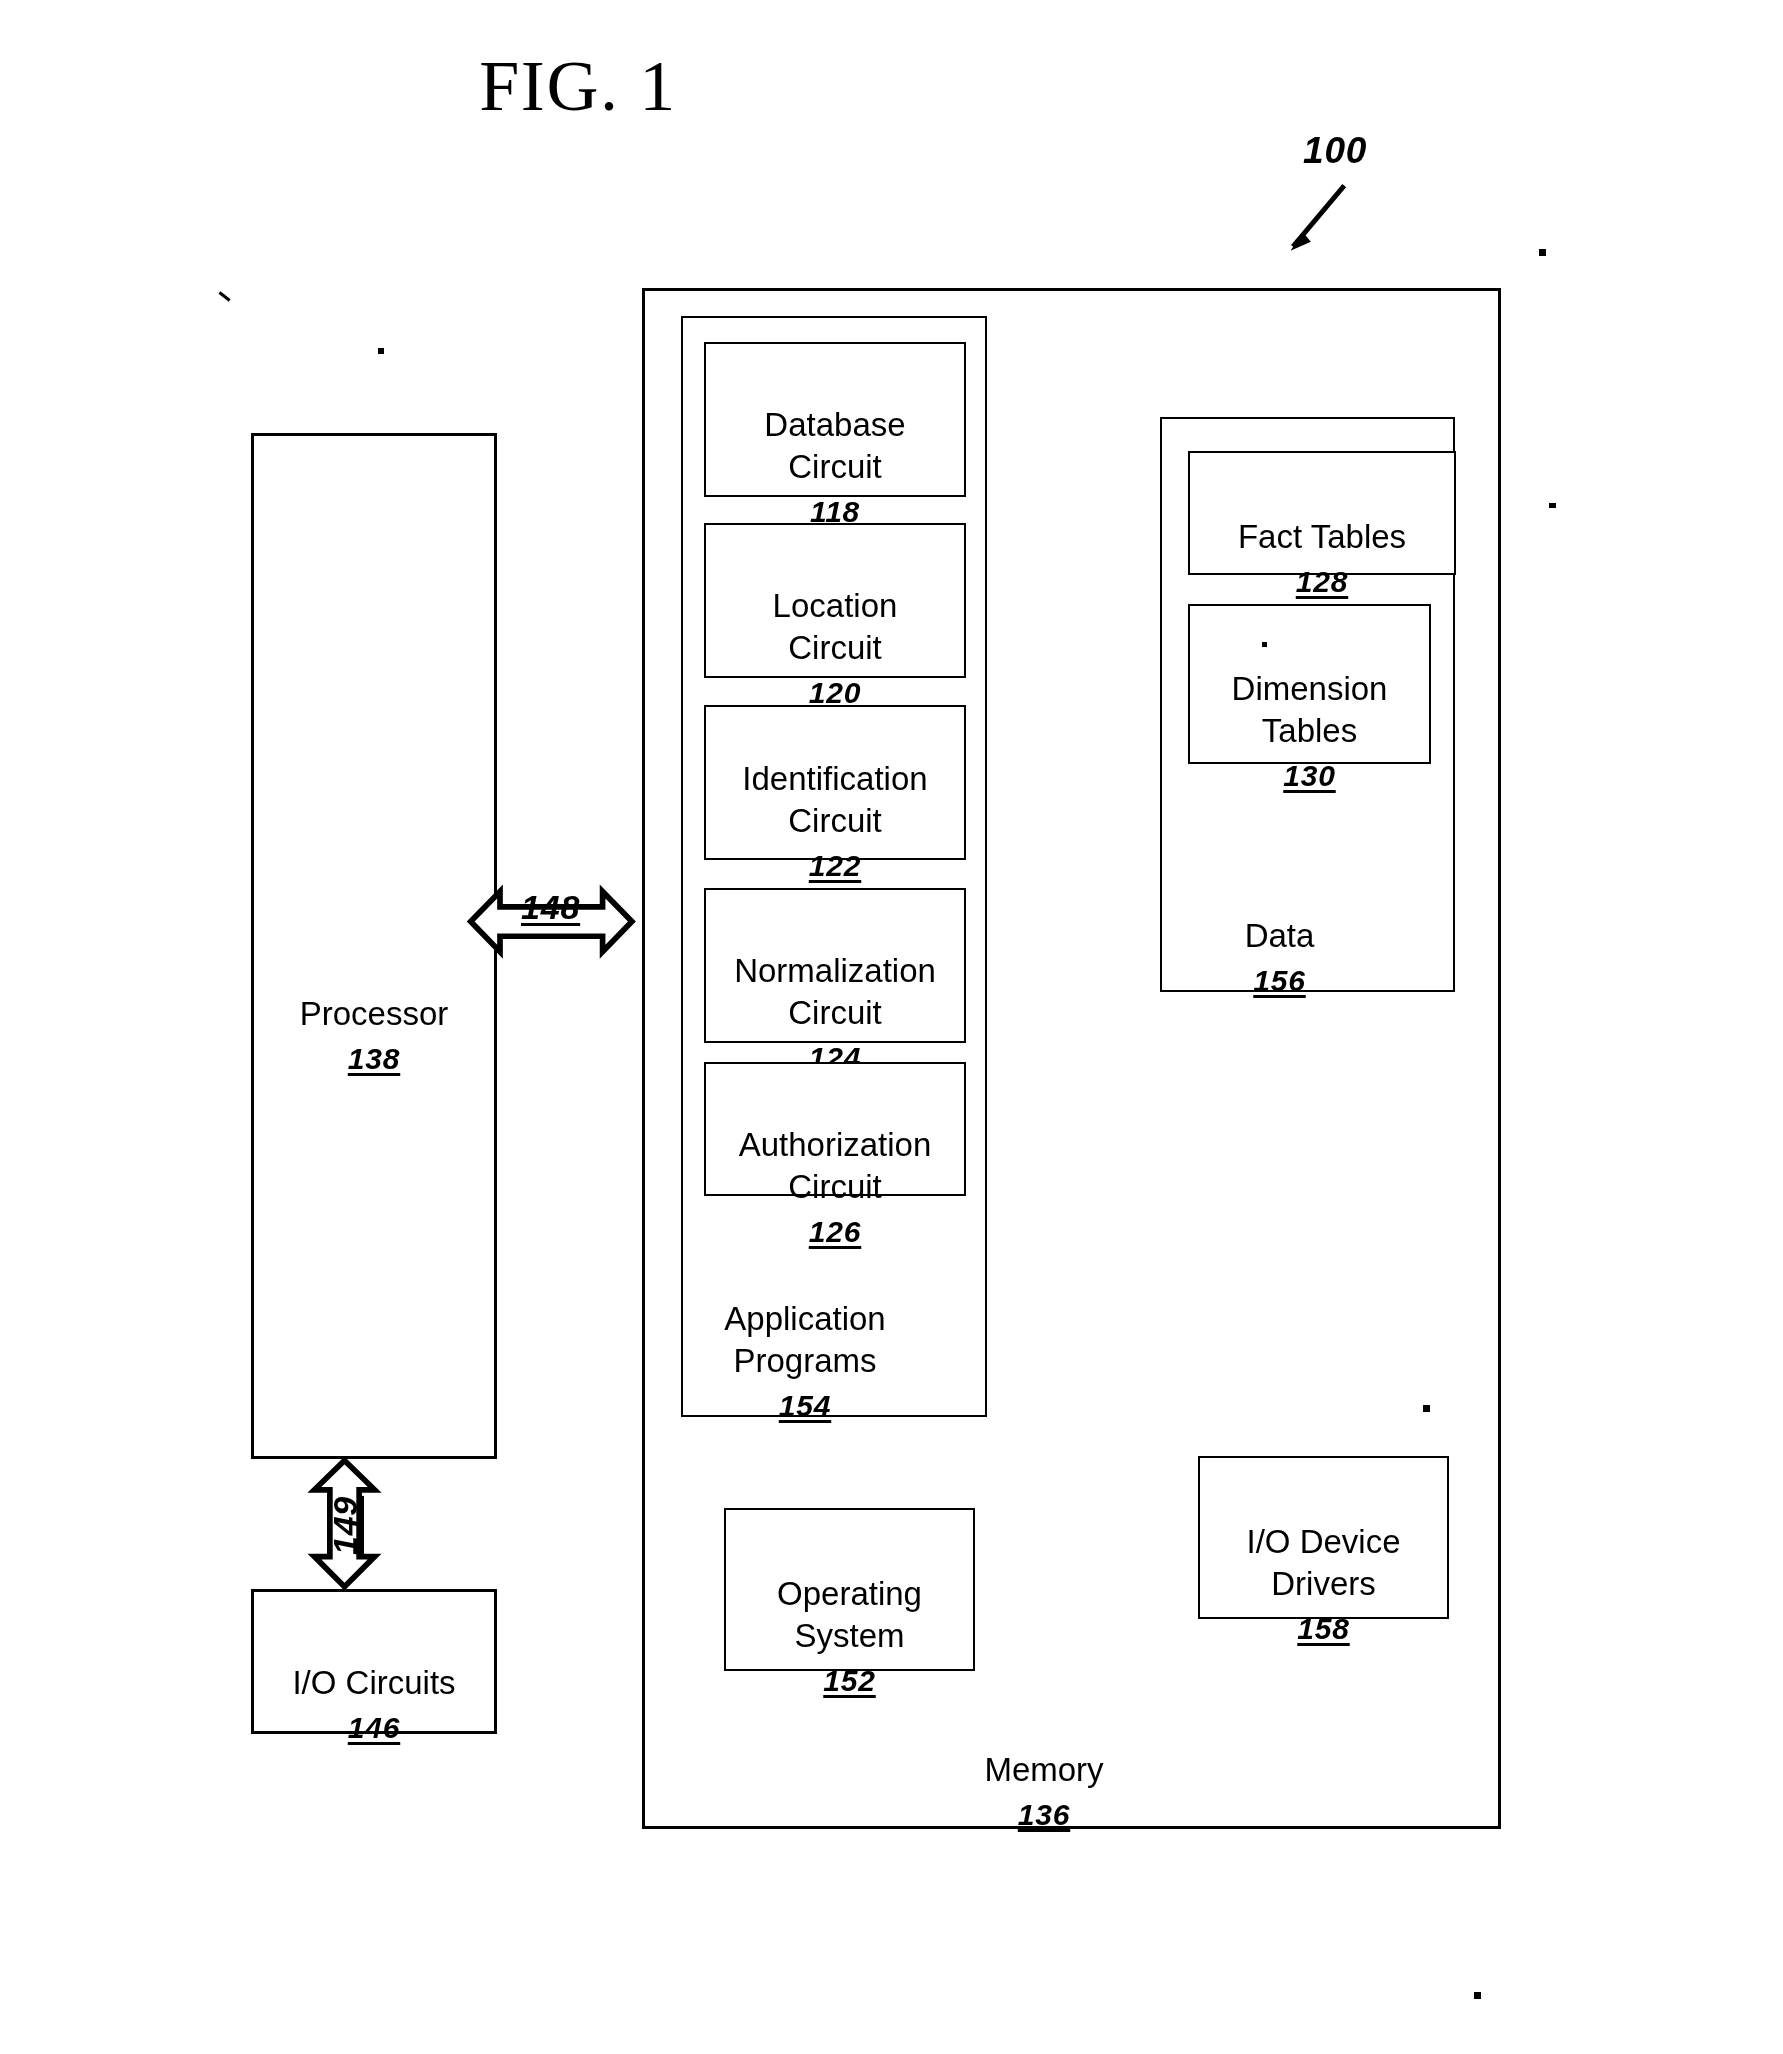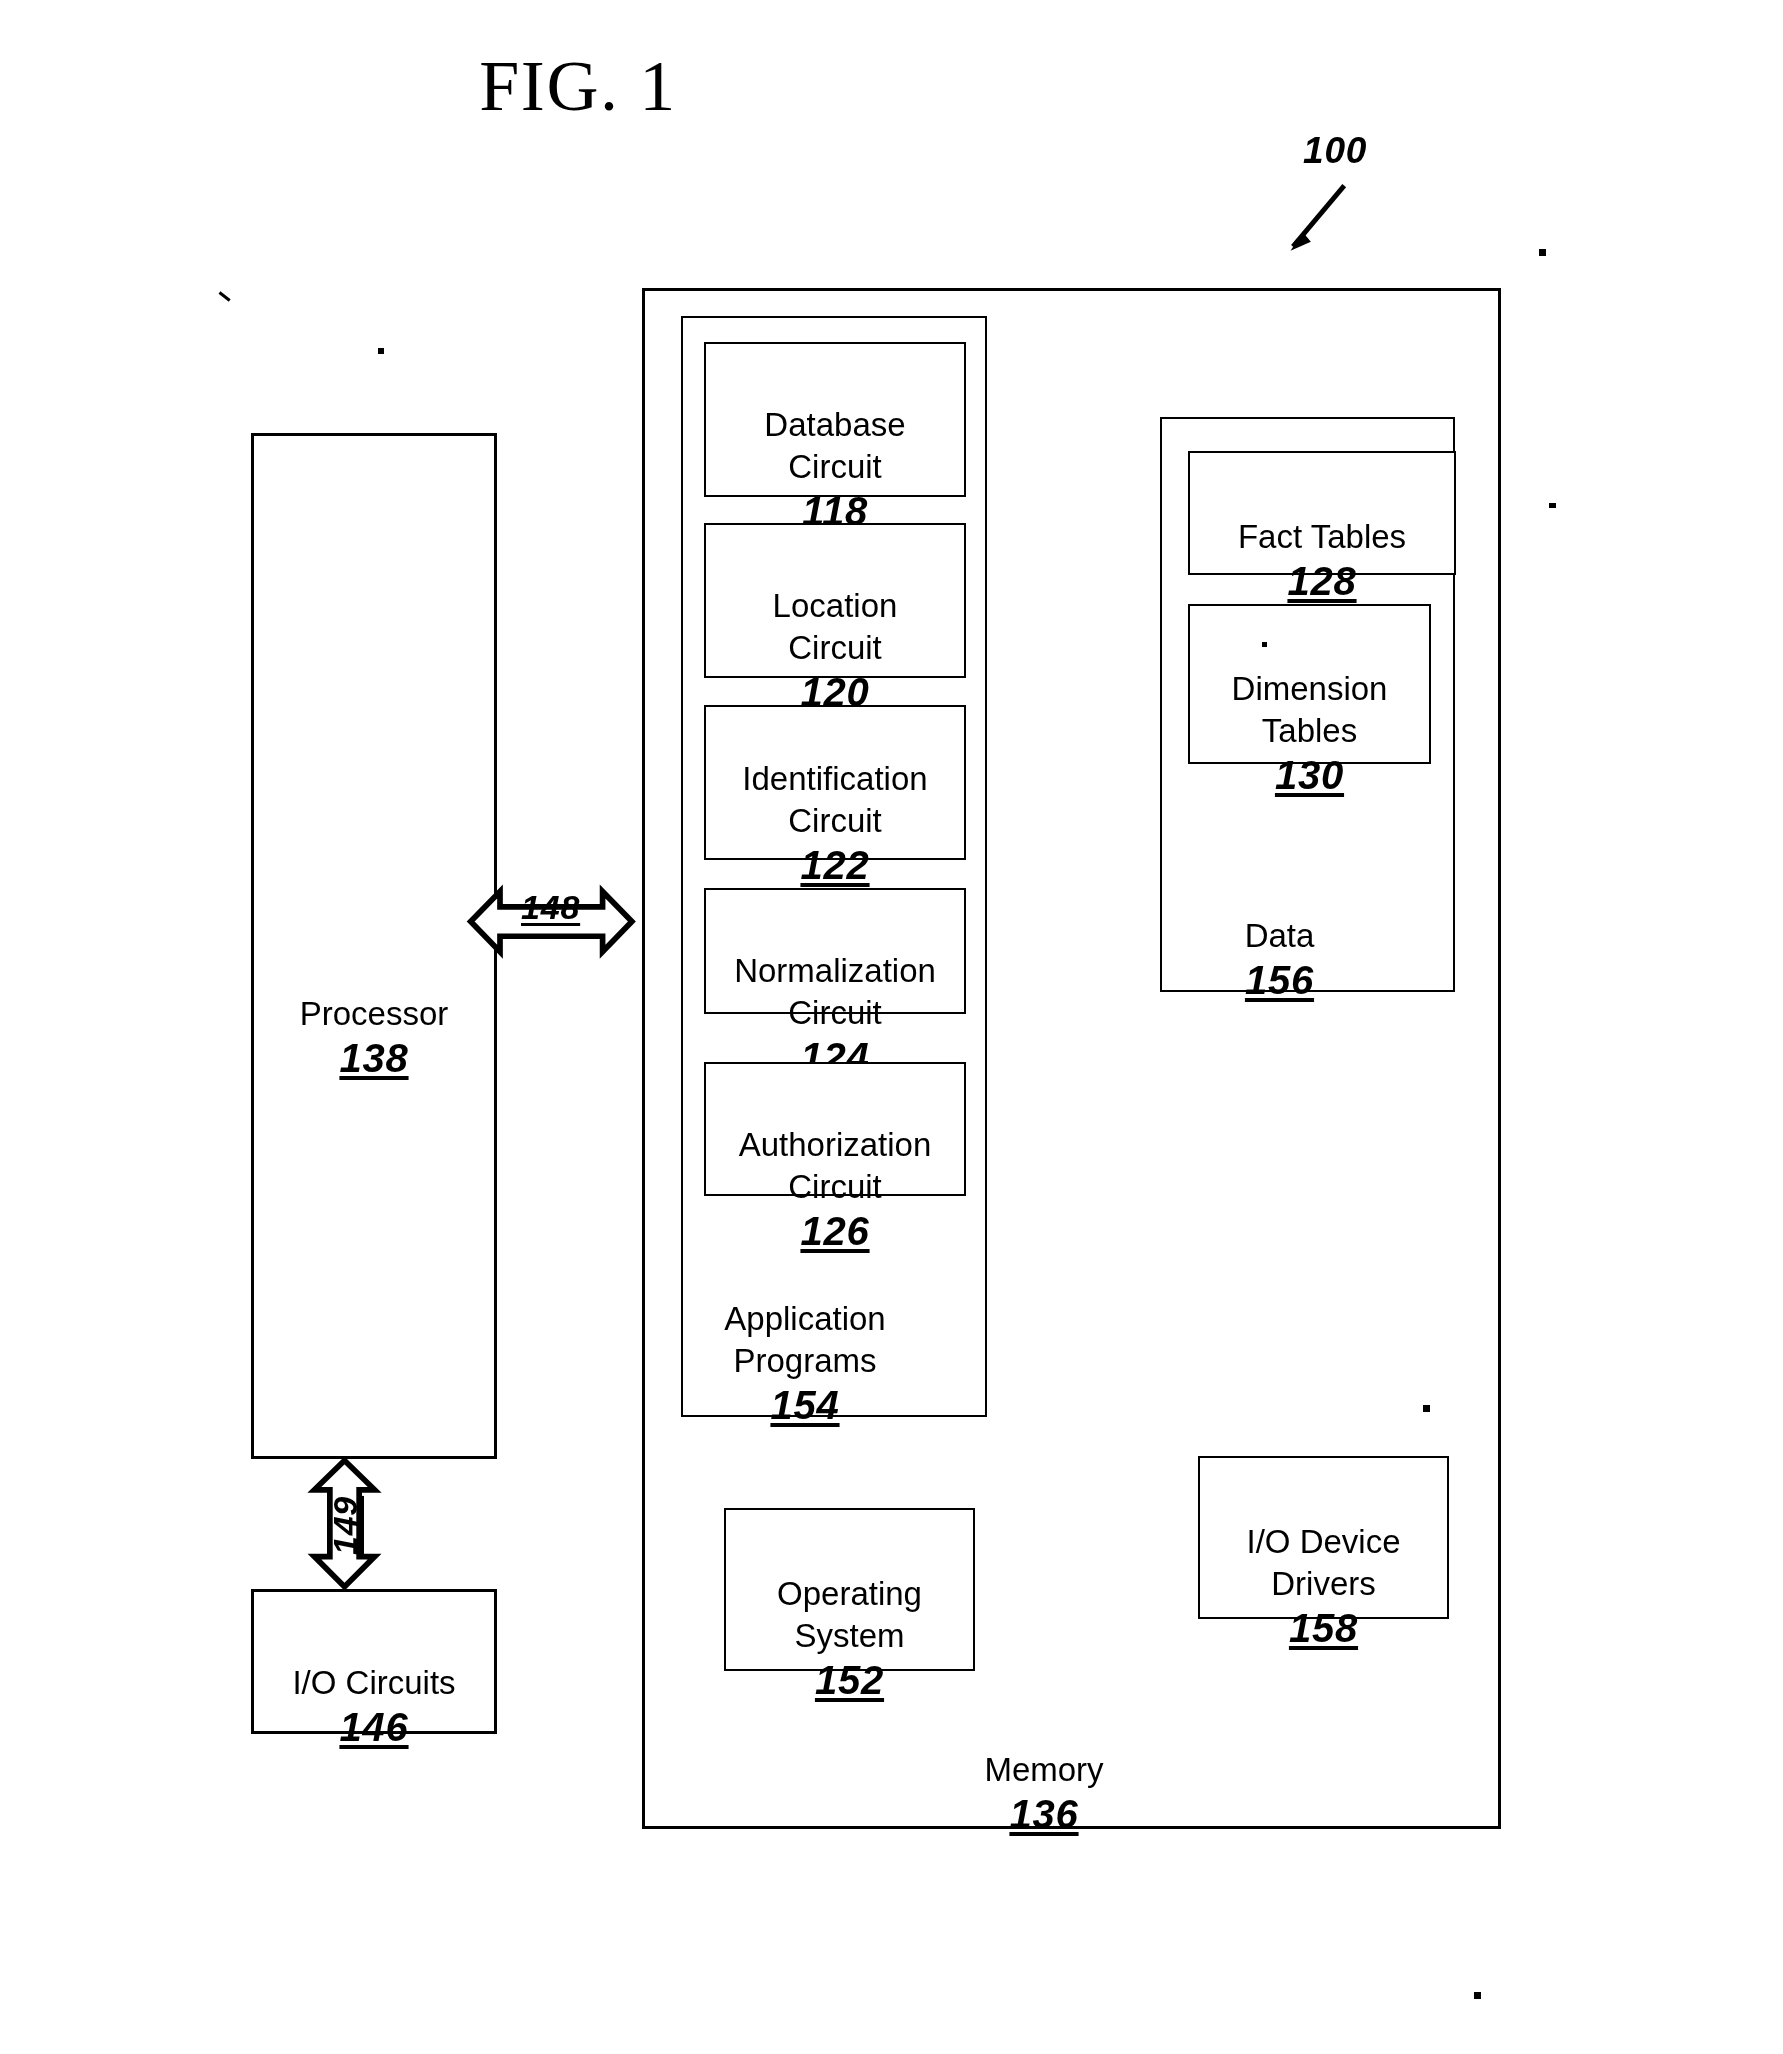--- a/index.html
+++ b/index.html
@@ -47,21 +47,21 @@
     line-height: 42px;
     color: #000;
     white-space: pre-line;
   }
   .refnum {
     display: block;
     font-weight: bold;
     font-style: italic;
     text-decoration: underline;
     text-underline-offset: 4.1px;
-    font-size: 40px;
+    font-size: 30px;
     line-height: 47px;
     letter-spacing: 0.8px;
   }
 
   
   .ref-free {
     position: absolute;
     font-weight: bold;
     font-style: italic;
     font-size: 37px;
@@ -151,21 +151,21 @@
 </div>
 
 <div class="box box-thin" style="left:674px; top:705px; width:262px; height:155px;">
   <div class="cc label" style="top:9px;">
     <span>Identification
 Circuit</span>
     <span class="refnum">122</span>
   </div>
 </div>
 
-<div class="box box-thin" style="left:674px; top:888px; width:262px; height:126px;">
+<div class="box box-thin" style="left:674px; top:888px; width:262px; height:155px;">
   <div class="cc label" style="top:18px;">
     <span>Normalization
 Circuit</span>
     <span class="refnum">124</span>
   </div>
 </div>
 
 <div class="box box-thin" style="left:674px; top:1062px; width:262px; height:134px;">
   <div class="cc label" style="top:18px;">
     <span>Authorization

